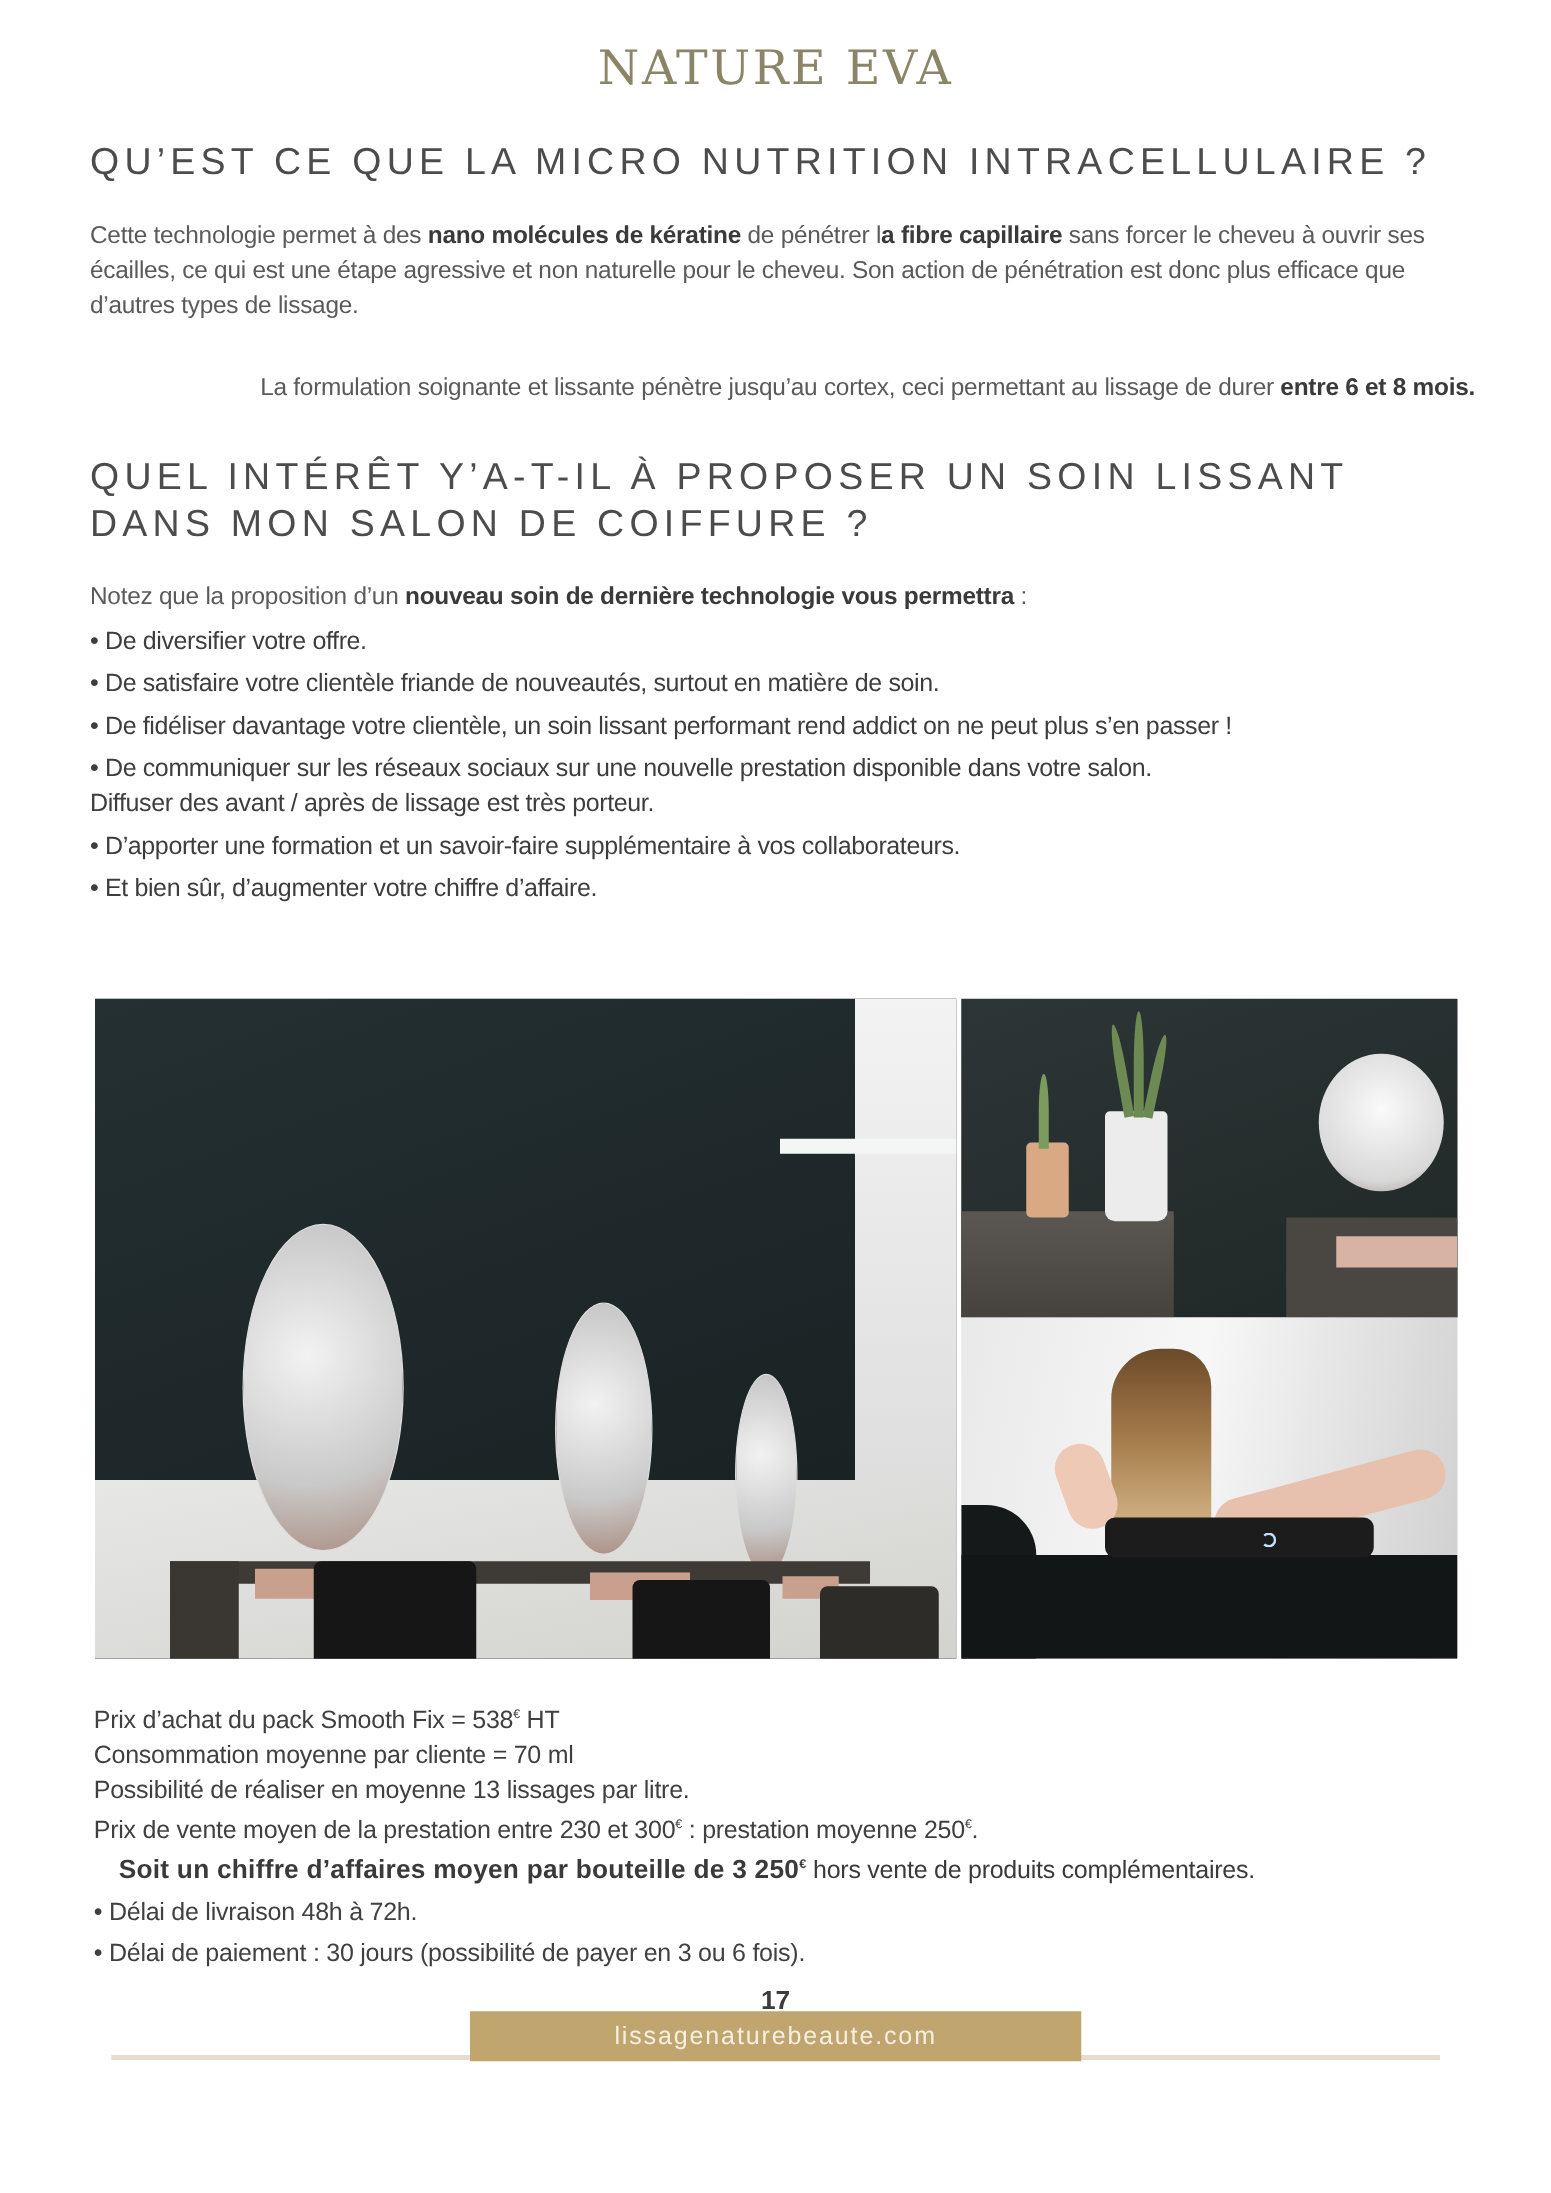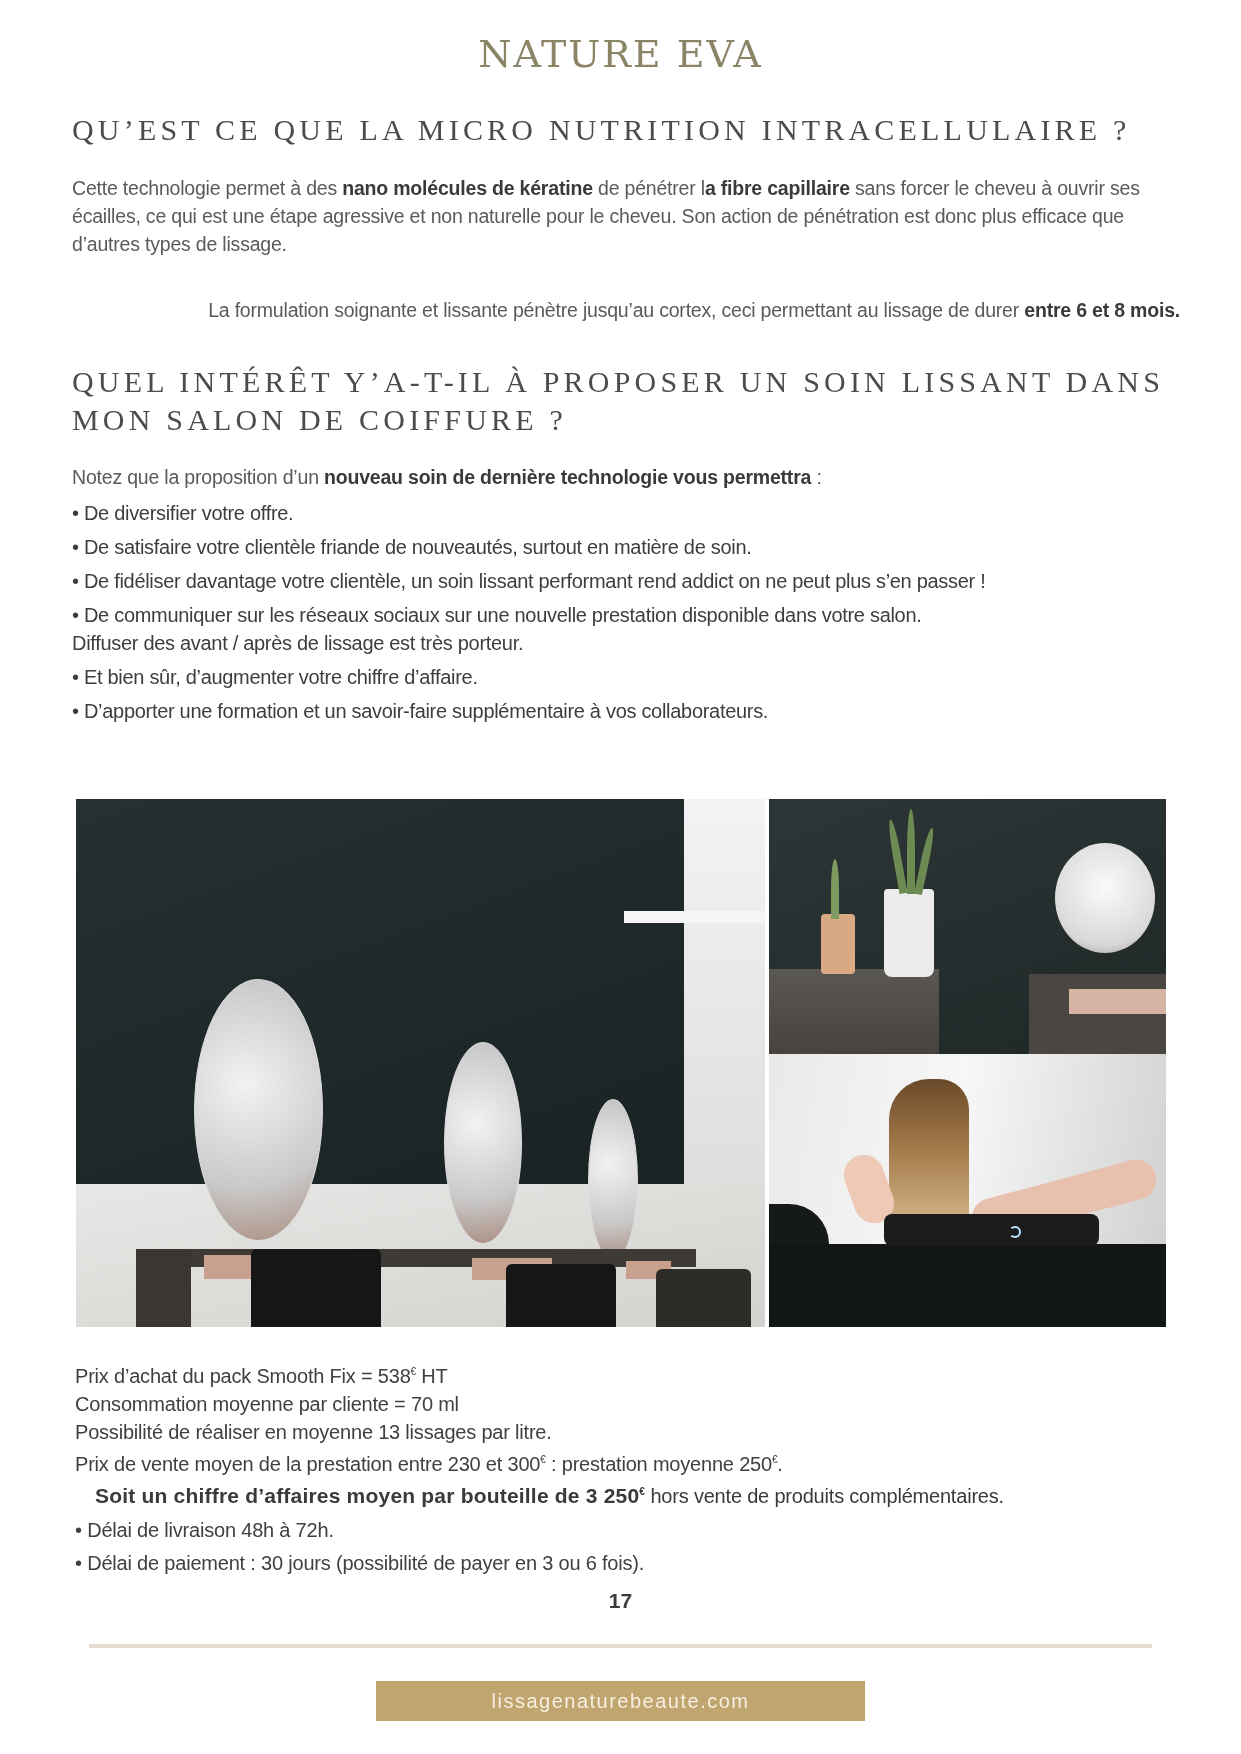--- a/index.html
+++ b/index.html
@@ -1,21 +1,21 @@
 <!DOCTYPE html>
 <html><head>
 <meta charset="utf-8">
 <style>
   html, body { margin: 0; padding: 0; background: #ffffff; }
   body { width: 1241px; height: 1754px; position: relative; overflow: hidden;
          font-family: "DejaVu Sans", sans-serif; color: #4a4a4a; }
   .logo { position: absolute; left: 0; width: 1241px; top: 32px; text-align: center;
           font-family: "DejaVu Serif", serif; font-size: 38px; letter-spacing: 2px;
           color: #8b8568; }
-  .h { position: absolute; left: 72px; width: 1110px; font-family: Liberation Serif, serif;
+  .h { position: absolute; left: 72px; width: 1110px; font-family: Liberation Sans, sans-serif;
        font-weight: normal; color: #4c4c4c; letter-spacing: 4.2px; margin: 0; text-transform: uppercase; }
   .h1 { top: 113px; font-size: 30px; }
   .h2 { top: 363px; font-size: 30px; line-height: 38px; }
   .p { position: absolute; left: 72px; width: 1108px; font-family: "Liberation Sans", sans-serif;
        font-size: 19.5px; line-height: 28px; color: #5a5a5a; margin: 0; letter-spacing: -0.2px; }
   .p b { color: #3a3a3a; font-weight: bold; }
   .p1 { top: 174px; }
   .p2 { top: 296px; text-align: right; }
   .p3 { top: 463px; }
   .bullets { position: absolute; left: 72px; width: 1108px; top: 499px; margin: 0; padding: 0; list-style: none;
@@ -57,21 +57,21 @@
              font-size: 20px; line-height: 28px; color: #404040; letter-spacing: -0.2px; }
   .pricing div { white-space: nowrap; }
   .pricing .bold { font-weight: bold; font-size: 21px; color: #3a3a3a; letter-spacing: 0.2px; margin-left: 20px; }
   .pricing .bold span.normal { font-weight: normal; font-size: 20px; letter-spacing: -0.2px; }
   sup { font-size: 10px; vertical-align: 8px; }
   .pricing .bul { margin-top: 6px; line-height: 28px; }
   .pricing .bul + .bul { margin-top: 5px; }
   .pagenum { position: absolute; left: 0; width: 1241px; top: 1589px; text-align: center;
              font-family: "Liberation Sans", sans-serif; font-weight: bold; font-size: 21px; color: #3c3c3c; }
   .divider { position: absolute; left: 89px; top: 1644px; width: 1063px; height: 4px; background: #e6dccf; }
-  .footer-btn { position: absolute; left: 376px; top: 1681px; width: 489px; height: 40px; background: #c1a56f;
+  .footer-btn { position: absolute; left: 376px; top: 1609px; width: 489px; height: 40px; background: #c1a56f;
                 color: #f6efe2; text-align: center; line-height: 40px; font-family: "Liberation Sans", sans-serif;
                 font-size: 20px; letter-spacing: 1.5px; font-weight: normal; text-decoration: none; }
 </style>
 </head>
 <body>
 
 <div class="logo">NATURE EVA</div>
 
 <h1 class="h h1">QU’EST CE QUE LA MICRO NUTRITION INTRACELLULAIRE ?</h1>
 
@@ -84,22 +84,22 @@
 <p class="p p3"><span>Notez que la proposition d’un </span><b>nouveau soin de dernière technologie vous permettra</b><span> :</span></p>
 
 <ul class="bullets">
   <li><span>• De diversifier votre offre.</span></li>
   <li><span>• De satisfaire votre clientèle friande de nouveautés, surtout en matière de soin.</span></li>
   <li><span>• De fidéliser davantage votre clientèle, un soin lissant performant rend addict on ne peut plus s’en passer !</span>
   </li>
   <li><span>• De communiquer sur les réseaux sociaux sur une nouvelle prestation disponible dans votre salon.</span>
     <span class="sub">Diffuser des avant / après de lissage est très porteur.</span>
   </li>
+  <li><span>• D’apporter une formation et un savoir-faire supplémentaire à vos collaborateurs.</span></li>
   <li><span>• Et bien sûr, d’augmenter votre chiffre d’affaire.</span></li>
-  <li><span>• D’apporter une formation et un savoir-faire supplémentaire à vos collaborateurs.</span></li>
 </ul>
 
 <div class="photos">
   <div class="photo ph-main">
     <div class="wall"></div>
     <div class="wallwhite"></div>
     <div class="light-bar"></div>
     <div class="floor"></div>
     <div class="mirror" style="left:118px;top:180px;width:127px;height:260px;"></div>
     <div class="mirror" style="left:368px;top:243px;width:76px;height:200px;"></div>

